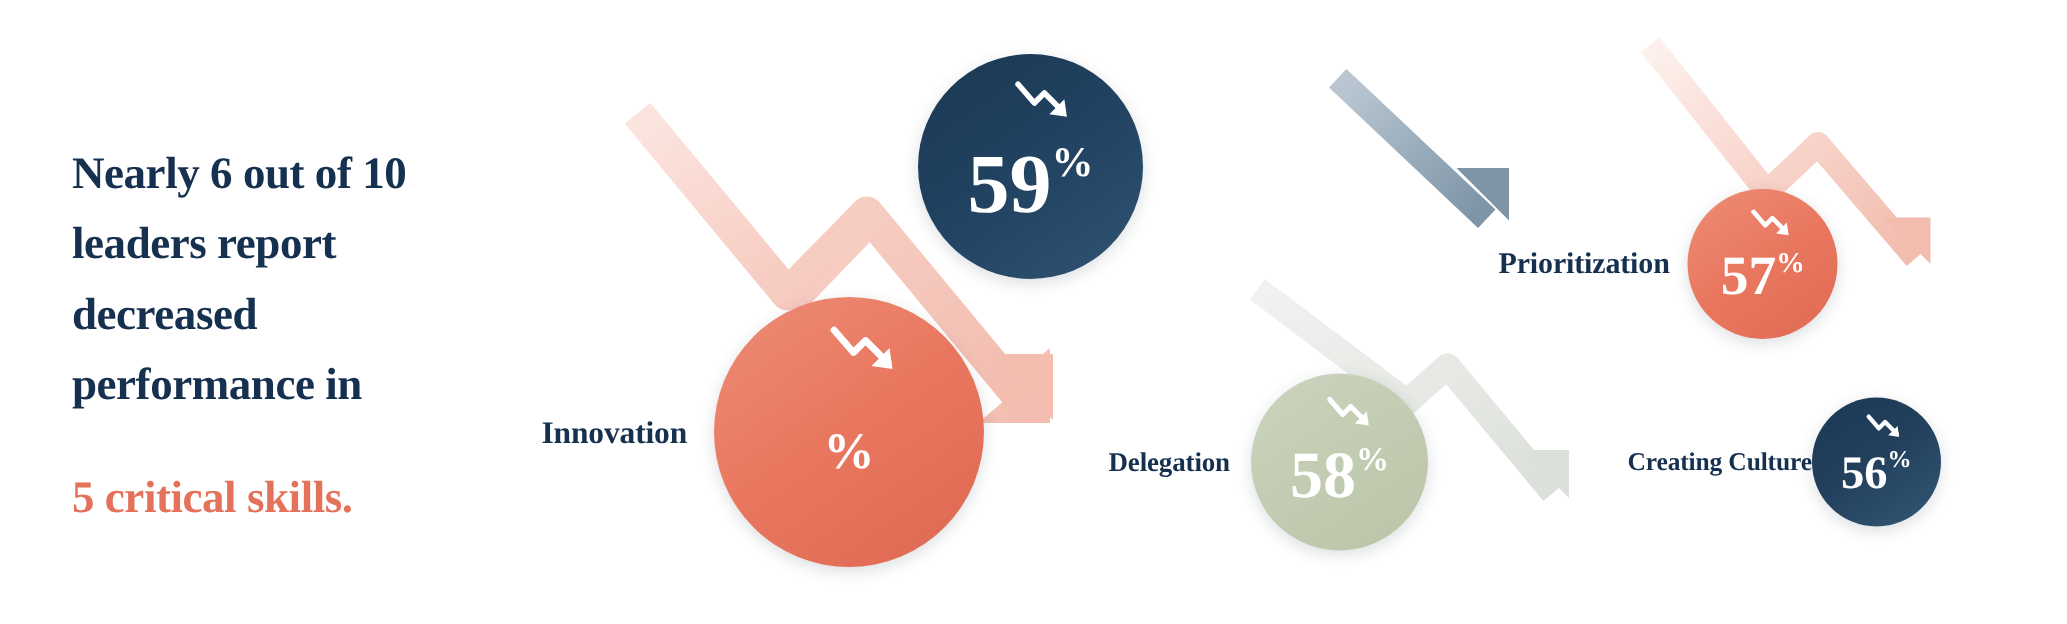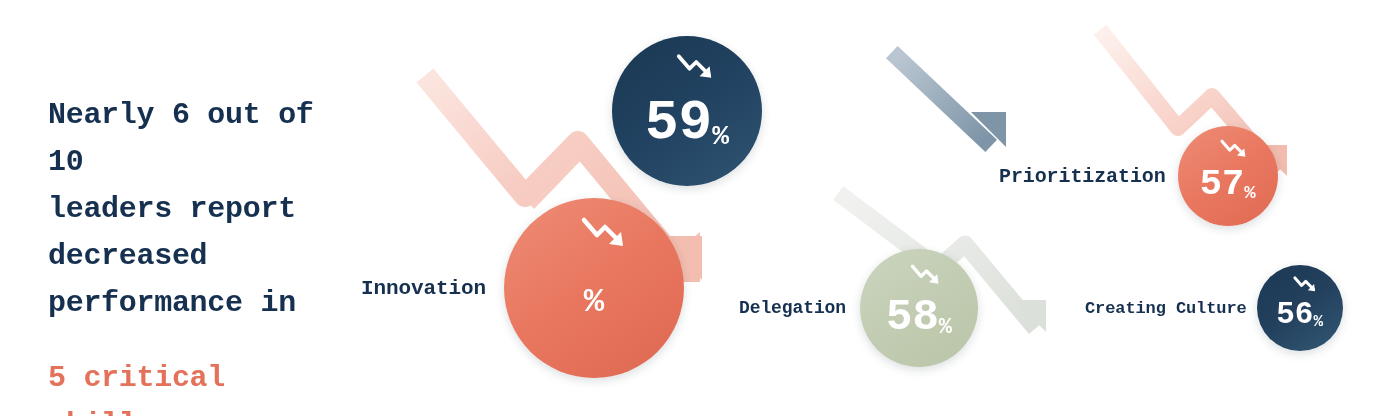--- a/index.html
+++ b/index.html
@@ -6,21 +6,21 @@
     margin: 0;
     padding: 0;
     background: #ffffff;
   }
   #canvas {
     position: relative;
     width: 1378px;
     height: 416px;
     background: #ffffff;
     overflow: hidden;
-    font-family: Liberation Mono, monospace;
+    font-family: Liberation Serif, serif;
   }
 
   
   .headline {
     position: absolute;
     left: 48px;
     top: 92px;
     width: 290px;
     font-size: 30px;
     line-height: 47px;
@@ -54,21 +54,21 @@
   .bubble {
     position: relative;
     border-radius: 50%;
     display: flex;
     align-items: center;
     justify-content: center;
     box-shadow: 0 3px 10px rgba(40,50,70,0.16);
   }
   .bubble .value-row {
     display: flex;
-    align-items: flex-end;
+    align-items: flex-start;
     color: #ffffff;
     font-weight: 700;
     line-height: 1;
     position: relative;
     top: 8%;
   }
   .bubble .pct {
     font-weight: 600;
   }
   .trend-icon {
@@ -112,21 +112,21 @@
   #stat-prioritization .stat-label { font-size: 20px; margin-right: 12px; }
   #stat-prioritization .bubble {
     width: 100px; height: 100px;
     background: linear-gradient(145deg, #EE8C76 0%, #E9775F 50%, #E06A53 100%);
   }
   #stat-prioritization .value-row { font-size: 37px; }
   #stat-prioritization .pct { font-size: 19px; }
   #stat-prioritization .trend-icon { top: 12px; }
 
   #stat-creating-culture { left: 1085px; top: 265px; }
-  #stat-creating-culture .stat-label { font-size: 17px; margin-right: 10px; }
+  #stat-creating-culture .stat-label { font-size: 17px; }
   #stat-creating-culture .bubble {
     width: 86px; height: 86px;
     background: linear-gradient(145deg, #1B3A55 0%, #223F5C 45%, #325874 100%);
   }
   #stat-creating-culture .value-row { font-size: 31px; }
   #stat-creating-culture .pct { font-size: 16px; }
   #stat-creating-culture .trend-icon { top: 10px; }
 </style>
 </head>
 <body>

